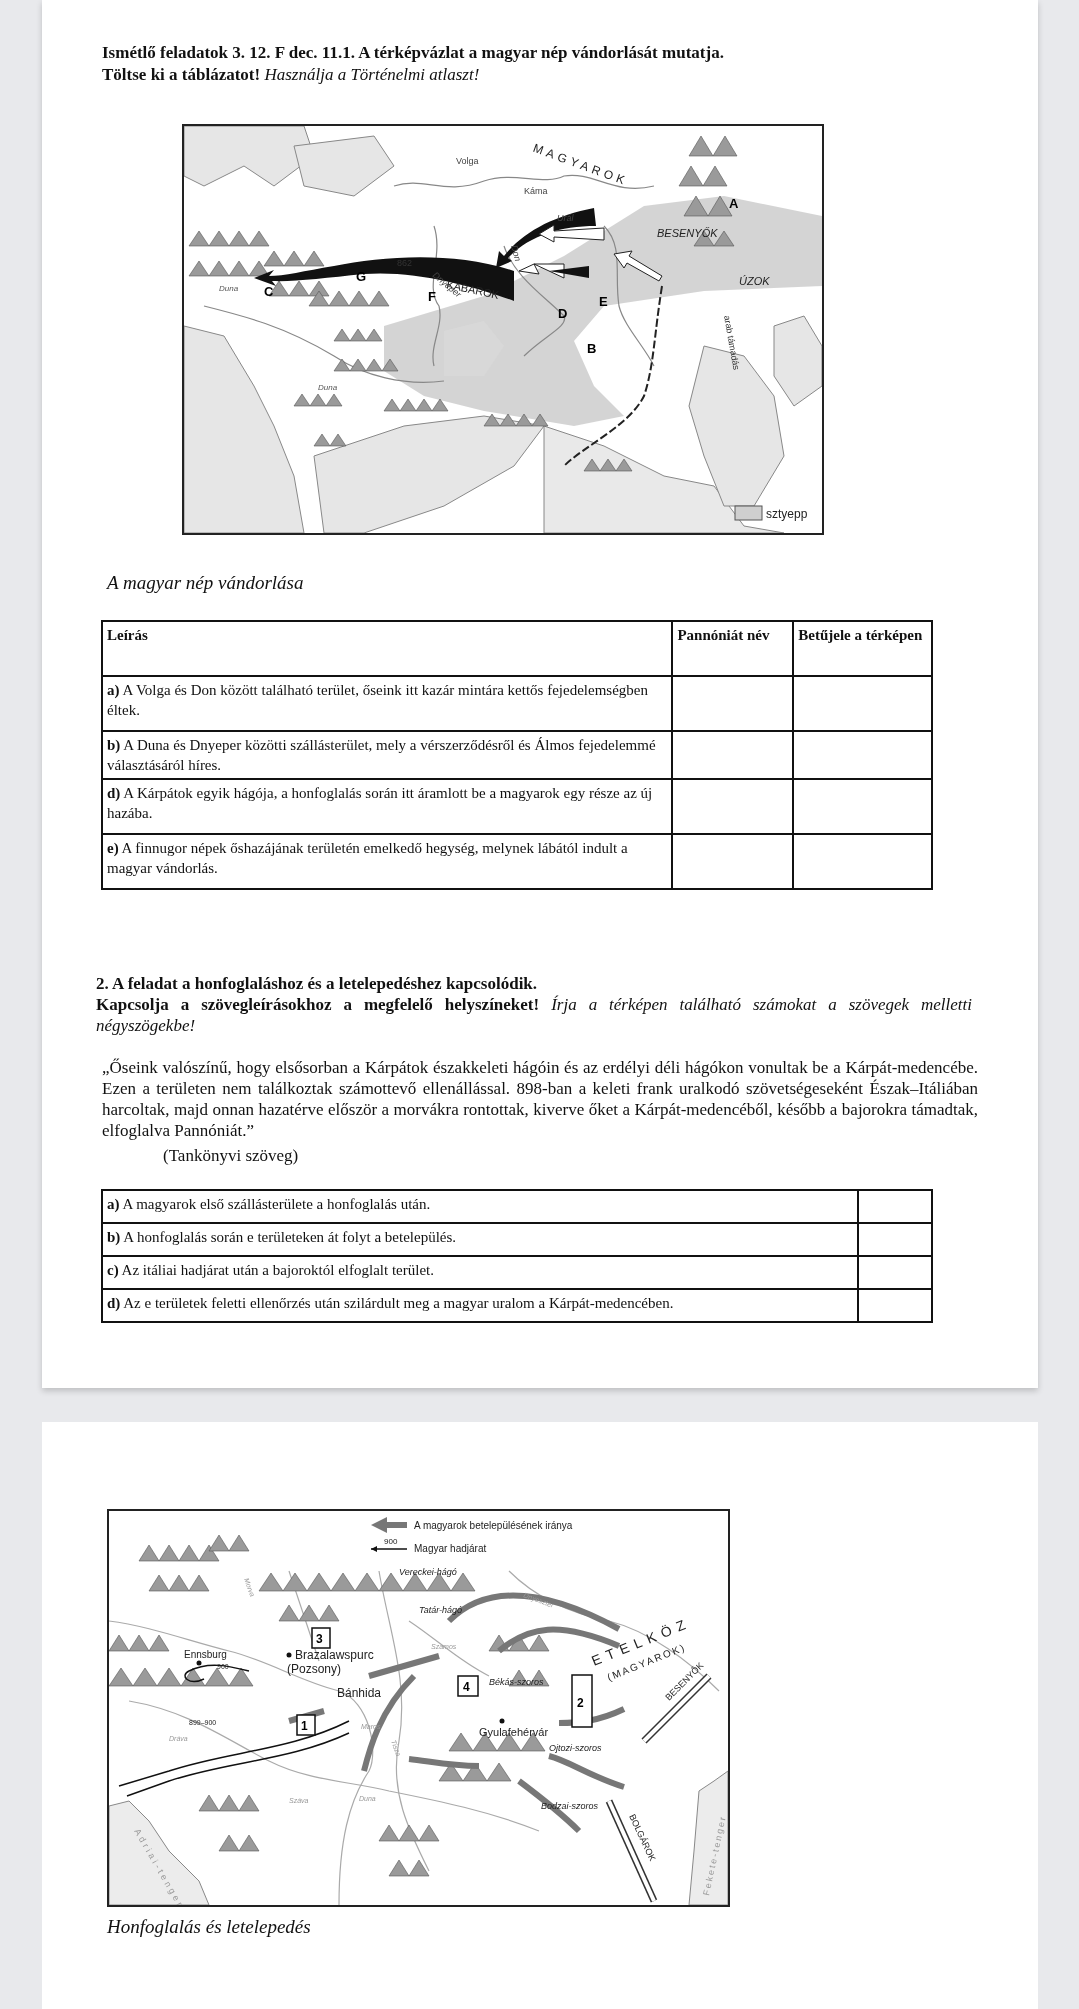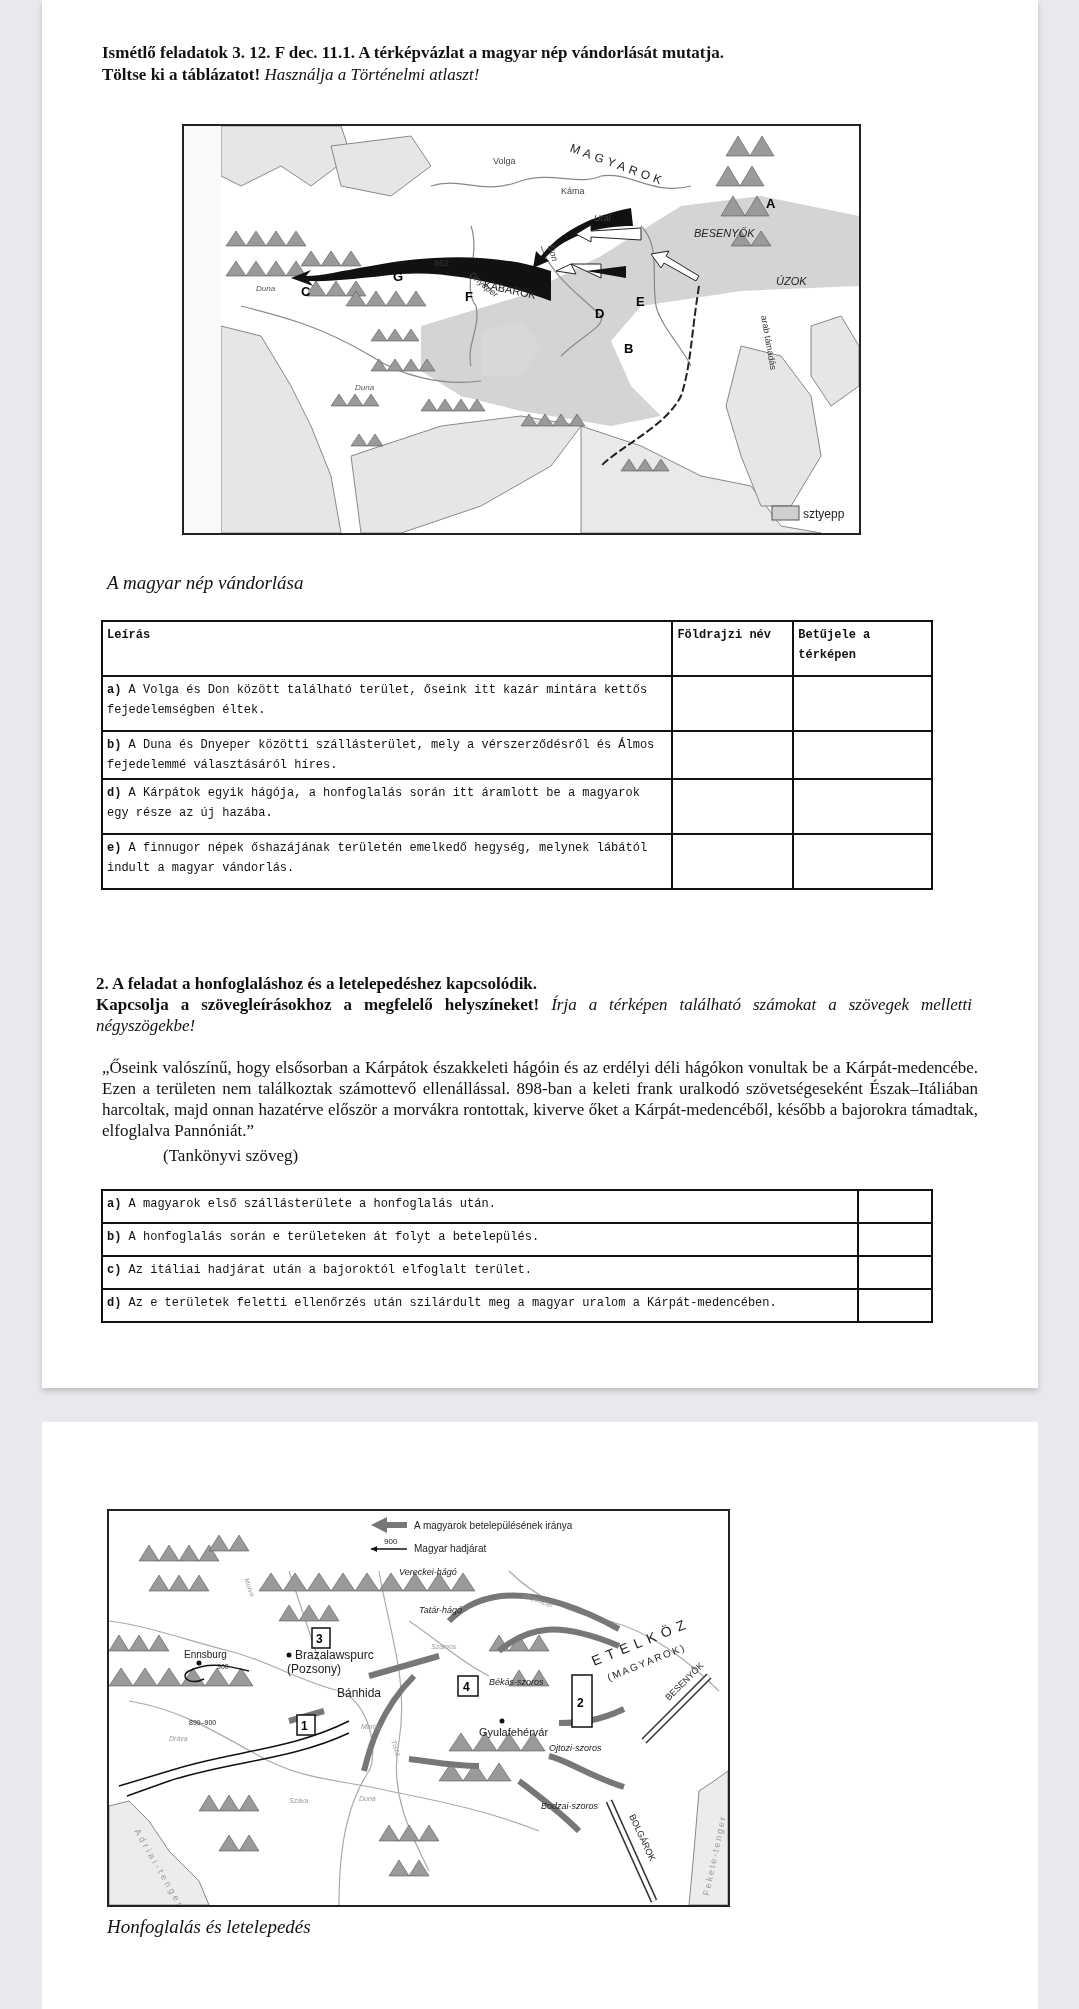--- a/index.html
+++ b/index.html
@@ -7,41 +7,41 @@
          font-family:"DejaVu Serif", serif; color:#111; }
   .page { position:absolute; left:42px; width:996px; background:#fff; }
   .page1 { top:0; height:1388px; box-shadow:0 3px 6px rgba(0,0,0,0.18); }
   .page2 { top:1422px; height:587px; }
   .abs { position:absolute; }
   .title { left:102px; top:42px; width:840px; font-family:Liberation Serif, serif; font-size:17px; line-height:22px; }
   .title b { font-weight:bold; }
   .title i { font-style:italic; }
   .map { border:2px solid #222; background:#fafafa; overflow:hidden; }
   .caption { font-family:"Liberation Serif", serif; font-style:italic; font-size:19px; }
-  table.t { border-collapse:collapse; font-family:Liberation Mono, monospace; font-size:12px; line-height:20px; position:absolute; }
+  table.t { border-collapse:collapse; font-family:Liberation Serif, serif; font-size:15px; line-height:20px; position:absolute; }
   table.t td, table.t th { border:2px solid #111; padding:3px 4px; vertical-align:top; text-align:left; }
   table.t th { font-weight:bold; }
   .just { text-align:justify; }
   .sec2 { left:96px; top:973px; width:876px; font-family:"Liberation Serif", serif; font-size:17px; line-height:21px; }
   .quote { left:102px; top:1057px; width:876px; font-family:"Liberation Serif", serif; font-size:17px; line-height:21px; text-align:justify; }
   .src { left:163px; top:1146px; font-family:"Liberation Serif", serif; font-size:17px; }
   svg text { font-family:"Liberation Sans", sans-serif; }
 </style>
 </head>
 <body>
 
 <div class="page page1"></div>
 
 <div class="abs title">
   <b>Ismétlő feladatok 3. 12. F dec. 11.1. A térképvázlat a magyar nép vándorlását mutatja.</b><br>
   <b>Töltse ki a táblázatot!</b>
   <i>Használja a Történelmi atlaszt!</i>
 </div>
 
-<div class="abs map" style="left:182px;top:124px;width:638px;height:407px;padding-left:37px;">
+<div class="abs map" style="left:182px;top:124px;width:638px;height:407px;">
   <svg width="638" height="407" viewBox="0 0 638 407">
     <rect x="0" y="0" width="638" height="407" fill="#fff"></rect>
 
     <path d="M0,0 L120,0 L130,30 L90,60 L60,40 L20,60 L0,50 Z" fill="#e6e6e6" stroke="#888" stroke-width="1"></path>
     <path d="M110,20 L190,10 L210,40 L170,70 L120,60 Z" fill="#e6e6e6" stroke="#888" stroke-width="1"></path>
     <path d="M0,200 L40,210 L70,260 L90,300 L110,350 L120,407 L0,407 Z" fill="#e6e6e6" stroke="#888" stroke-width="1"></path>
     <path d="M130,330 L220,300 L300,290 L360,300 L330,340 L260,380 L180,407 L140,407 Z" fill="#e6e6e6" stroke="#888" stroke-width="1"></path>
     <path d="M360,300 L420,320 L480,350 L530,360 L560,400 L600,407 L360,407 Z" fill="#e9e9e9" stroke="#888" stroke-width="1"></path>
     <path d="M520,220 L560,230 L590,270 L600,330 L570,380 L540,380 L520,330 L505,280 Z" fill="#e6e6e6" stroke="#888" stroke-width="1"></path>
     <path d="M590,200 L620,190 L638,220 L638,260 L610,280 L590,250 Z" fill="#e6e6e6" stroke="#888" stroke-width="1"></path>
@@ -112,21 +112,21 @@
 
 <table class="t" style="left:101px;top:620px;width:832px;">
   <colgroup>
       <col style="width:572px">
       <col style="width:121px">
       <col style="width:139px">
     </colgroup>
   <tbody>
       <tr style="height:55px;">
     <th>Leírás</th>
-    <th>Földrajzi név</th>
+    <th>Pannóniát név</th>
     <th>Betűjele a térképen</th>
   </tr>
   <tr style="height:55px;">
     <td class="just"><b>a)</b> <span>A Volga és Don között található terület, őseink itt kazár mintára kettős fejedelemségben éltek.</span></td>
     <td></td>
     <td></td>
   </tr>
   <tr style="height:40px;">
     <td class="just"><b>b)</b> <span>A Duna és Dnyeper közötti szállásterület, mely a vérszerződésről és Álmos fejedelemmé választásáról híres.</span></td>
     <td></td>

